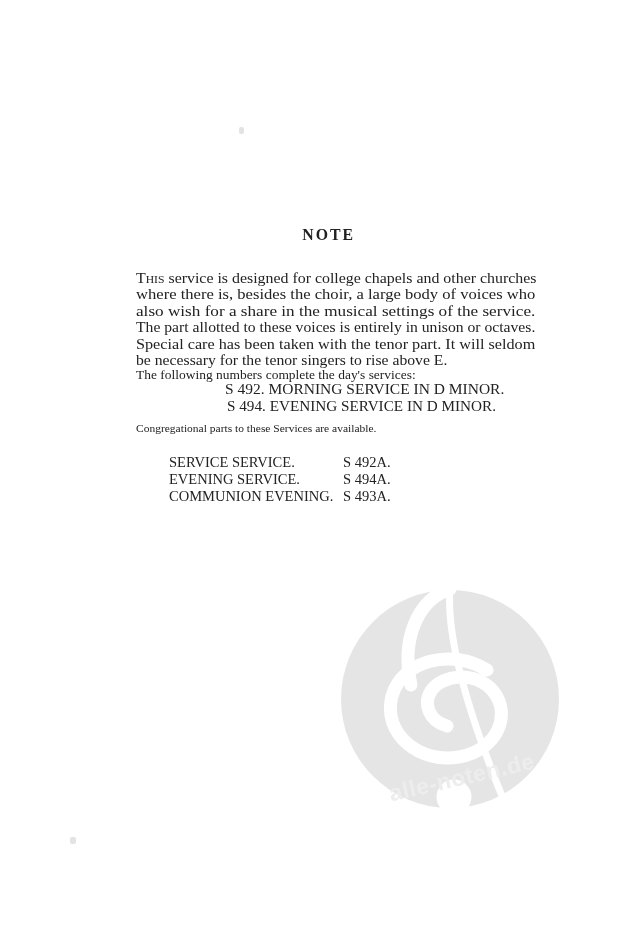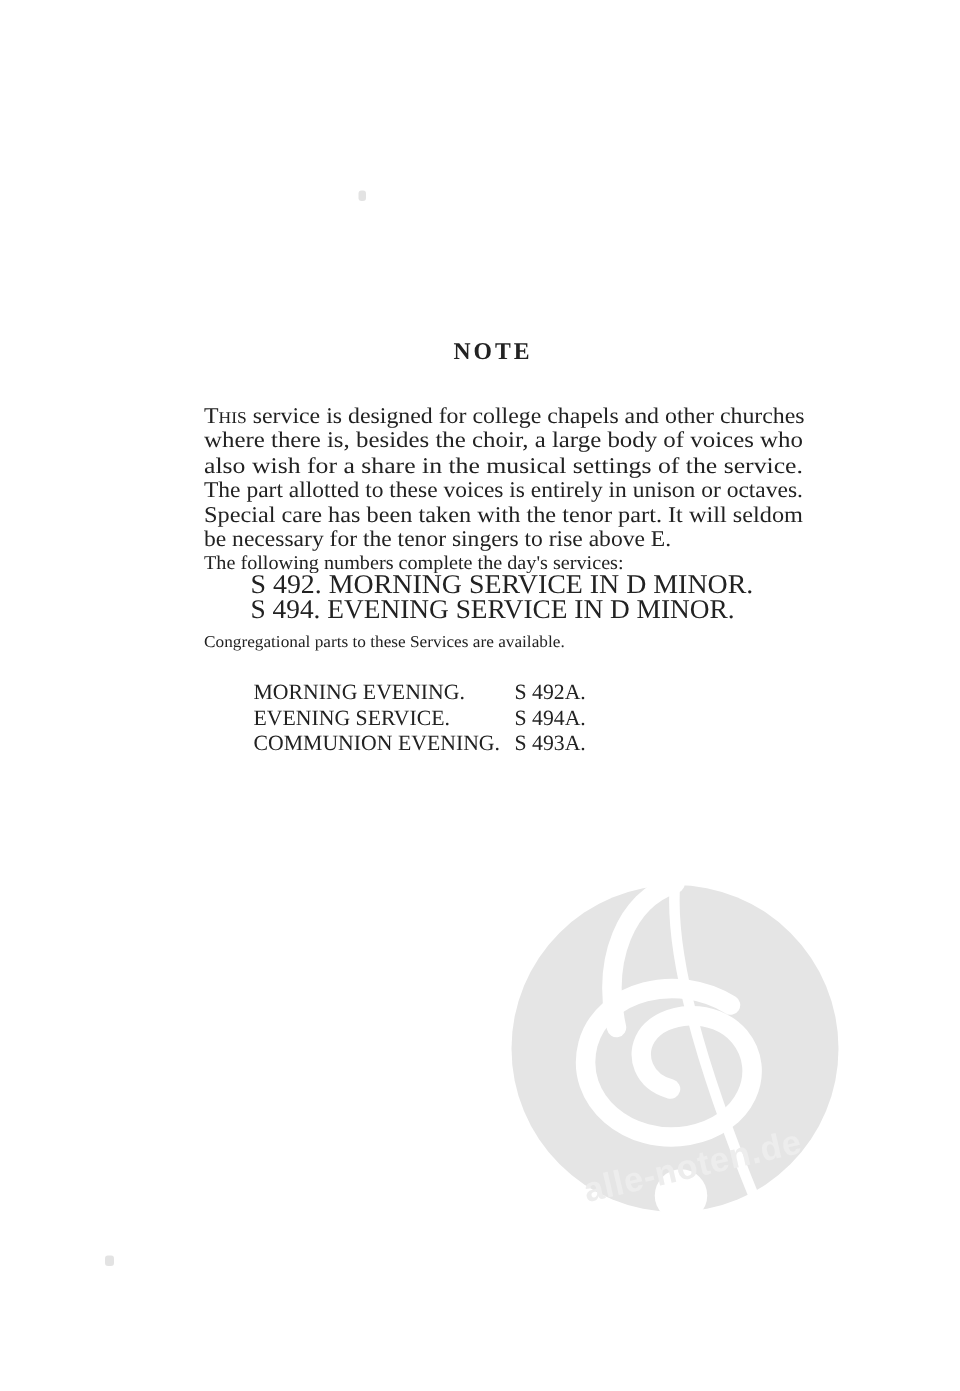--- a/index.html
+++ b/index.html
@@ -15,21 +15,21 @@
   .block{position:absolute;left:136px;width:386px;}
   .row{display:block;}
   .row > span{display:inline-block;white-space:nowrap;}
 
   .note-heading{top:226px;text-align:center;font-size:16px;letter-spacing:2px;font-weight:700;}
   .para{top:270px;font-size:15px;}
   .para .row{line-height:16.45px;height:16.45px;}
   .sc{font-variant:small-caps;}
 
   .following{top:367px;font-size:13px;line-height:16px;}
-  .slines{top:380.5px;font-size:18px;padding-left:31px;}
+  .slines{top:380.5px;font-size:15px;padding-left:31px;text-align:center;}
   .slines .row{line-height:17.6px;height:17.6px;}
   .avail{top:421px;font-size:11px;}
   .avail .row{line-height:15.8px;height:15.8px;}
   .series{top:453.5px;font-size:14.5px;padding-left:33px;}
   .trow{display:block;line-height:17.3px;height:17.3px;white-space:nowrap;}
   .tlabel{display:inline-block;width:174px;}
   .tlabel > span,.tnum > span{display:inline-block;white-space:nowrap;}
 
   
   .watermark{position:absolute;left:330px;top:572px;pointer-events:none;}
@@ -95,21 +95,21 @@
     <div class="row"><span style="display: inline-block; white-space: nowrap; transform-origin: 0px 50%; transform: scaleX(1.03263);">S 492. MORNING SERVICE IN D MINOR.</span></div>
     <div class="row"><span style="display: inline-block; white-space: nowrap; transform-origin: 0px 50%; transform: scaleX(1.01315);">S 494. EVENING SERVICE IN D MINOR.</span></div>
   </div>
 
   <div class="block avail">
     <div class="row"><span style="display: inline-block; white-space: nowrap; transform-origin: 0px 50%; transform: scaleX(1.04556);">Congregational parts to these Services are available.</span></div>
   </div>
 
   <div class="block series">
     <div class="trow">
-      <span class="tlabel"><span style="display: inline-block; white-space: nowrap;">MORNING EVENING.</span></span><span class="tnum"><span style="display: inline-block; white-space: nowrap;">S 492A.</span></span>
+      <span class="tlabel"><span style="display: inline-block; white-space: nowrap;">SERVICE SERVICE.</span></span><span class="tnum"><span style="display: inline-block; white-space: nowrap;">S 492A.</span></span>
     </div>
     <div class="trow">
       <span class="tlabel"><span style="display: inline-block; white-space: nowrap; text-align: center;">EVENING SERVICE.</span></span><span class="tnum"><span style="display: inline-block; white-space: nowrap;">S 494A.</span></span>
     </div>
     <div class="trow">
       <span class="tlabel"><span style="display: inline-block; white-space: nowrap;">COMMUNION EVENING.</span></span><span class="tnum"><span style="display: inline-block; white-space: nowrap;">S 493A.</span></span>
     </div>
   </div>
 
 </div>

